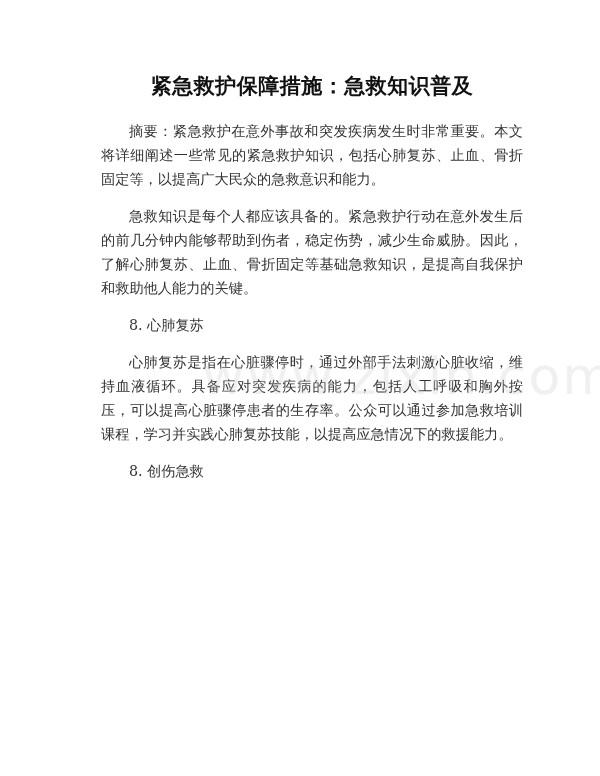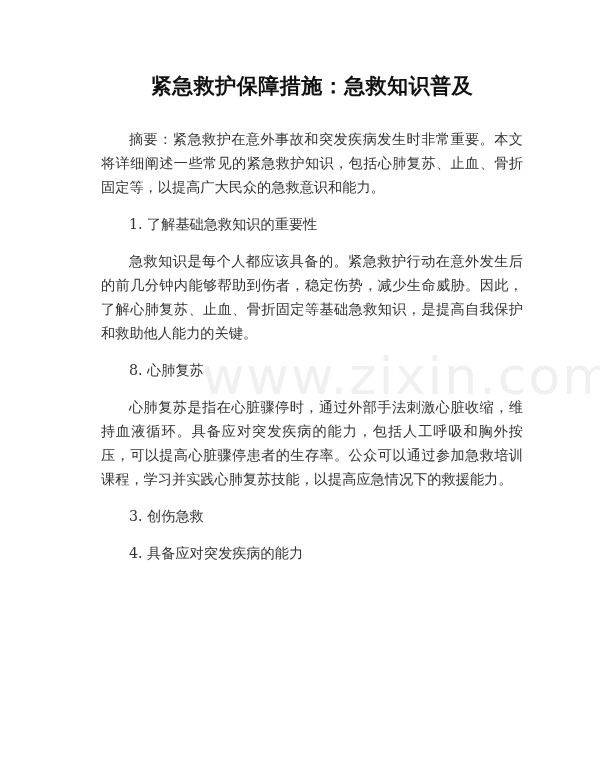--- a/index.html
+++ b/index.html
@@ -10,21 +10,21 @@
       font-family: "DejaVu Serif", "Liberation Serif", serif;
     }
     .title {
       position: absolute; left: 0; right: 0; top: 72px;
       text-align: center; font-family: "DejaVu Sans", "Liberation Sans", sans-serif;
       font-weight: bold; font-size: 21px; color: #111; letter-spacing: 0.5px;
     }
     .body { position: absolute; left: 89px; top: 119px; width: 422px; }
     .para {
       font-size: 14.2px; line-height: 24px; text-indent: 28px;
-      text-align: justify; margin: 8px 0 13px 0; color: #333;
+      text-align: justify; margin: 0 0 13px 0; color: #333;
     }
     .heading {
       font-size: 14.2px; line-height: 24px; margin: 0 0 13px 0;
       padding-left: 28px; color: #333;
     }
     .watermark {
       position: absolute; left: 190px; top: 346px;
       font-family: "DejaVu Sans", "Liberation Sans", sans-serif;
       font-size: 52px; color: rgba(200,200,200,0.28); letter-spacing: 2px;
       pointer-events: none;
@@ -32,25 +32,23 @@
   </style>
 </head>
 <body>
 
 <div class="page">
   <div class="title">紧急救护保障措施：急救知识普及</div>
 
   <div class="body">
     <p class="para">摘要：紧急救护在意外事故和突发疾病发生时非常重要。本文将详细阐述一些常见的紧急救护知识，包括心肺复苏、止血、骨折固定等，以提高广大民众的急救意识和能力。</p>
 
-    <div class="heading">1. 了解基础急救知识的重要性</div>
     <p class="para">急救知识是每个人都应该具备的。紧急救护行动在意外发生后的前几分钟内能够帮助到伤者，稳定伤势，减少生命威胁。因此，了解心肺复苏、止血、骨折固定等基础急救知识，是提高自我保护和救助他人能力的关键。</p>
 
     <div class="heading">8. 心肺复苏</div>
     <p class="para">心肺复苏是指在心脏骤停时，通过外部手法刺激心脏收缩，维持血液循环。具备应对突发疾病的能力，包括人工呼吸和胸外按压，可以提高心脏骤停患者的生存率。公众可以通过参加急救培训课程，学习并实践心肺复苏技能，以提高应急情况下的救援能力。</p>
 
-    <div class="heading">3. 创伤急救</div>
+    <div class="heading">8. 创伤急救</div>
 
-    <div class="heading">4. 具备应对突发疾病的能力</div>
   </div>
 
   <div class="watermark">www.zixin.com.cn</div>
 </div>
 
 </body></html>

